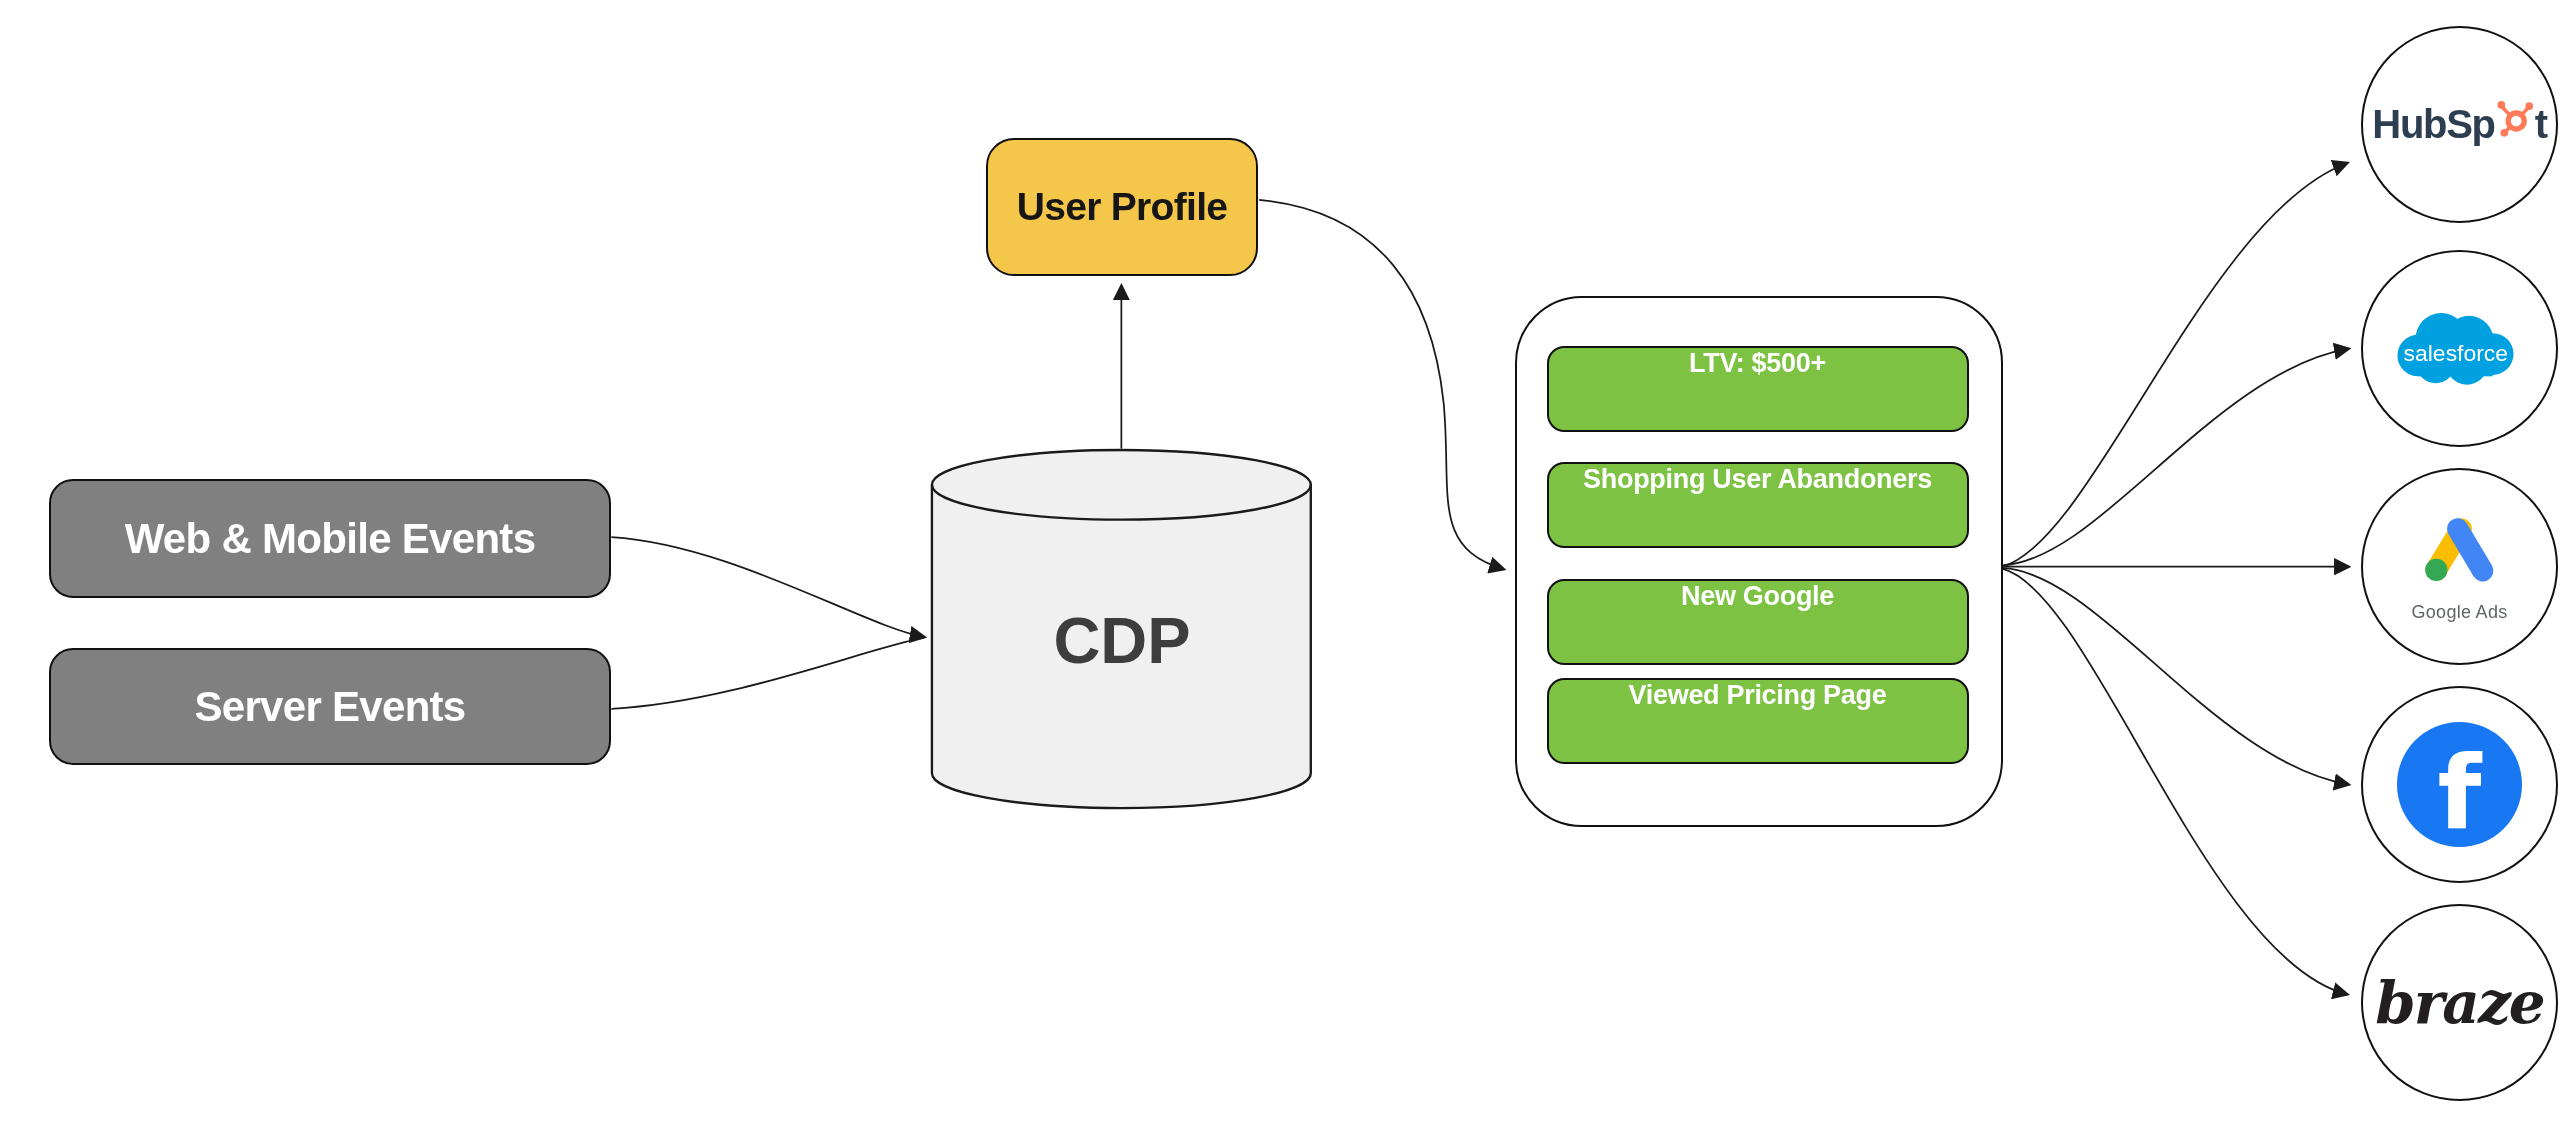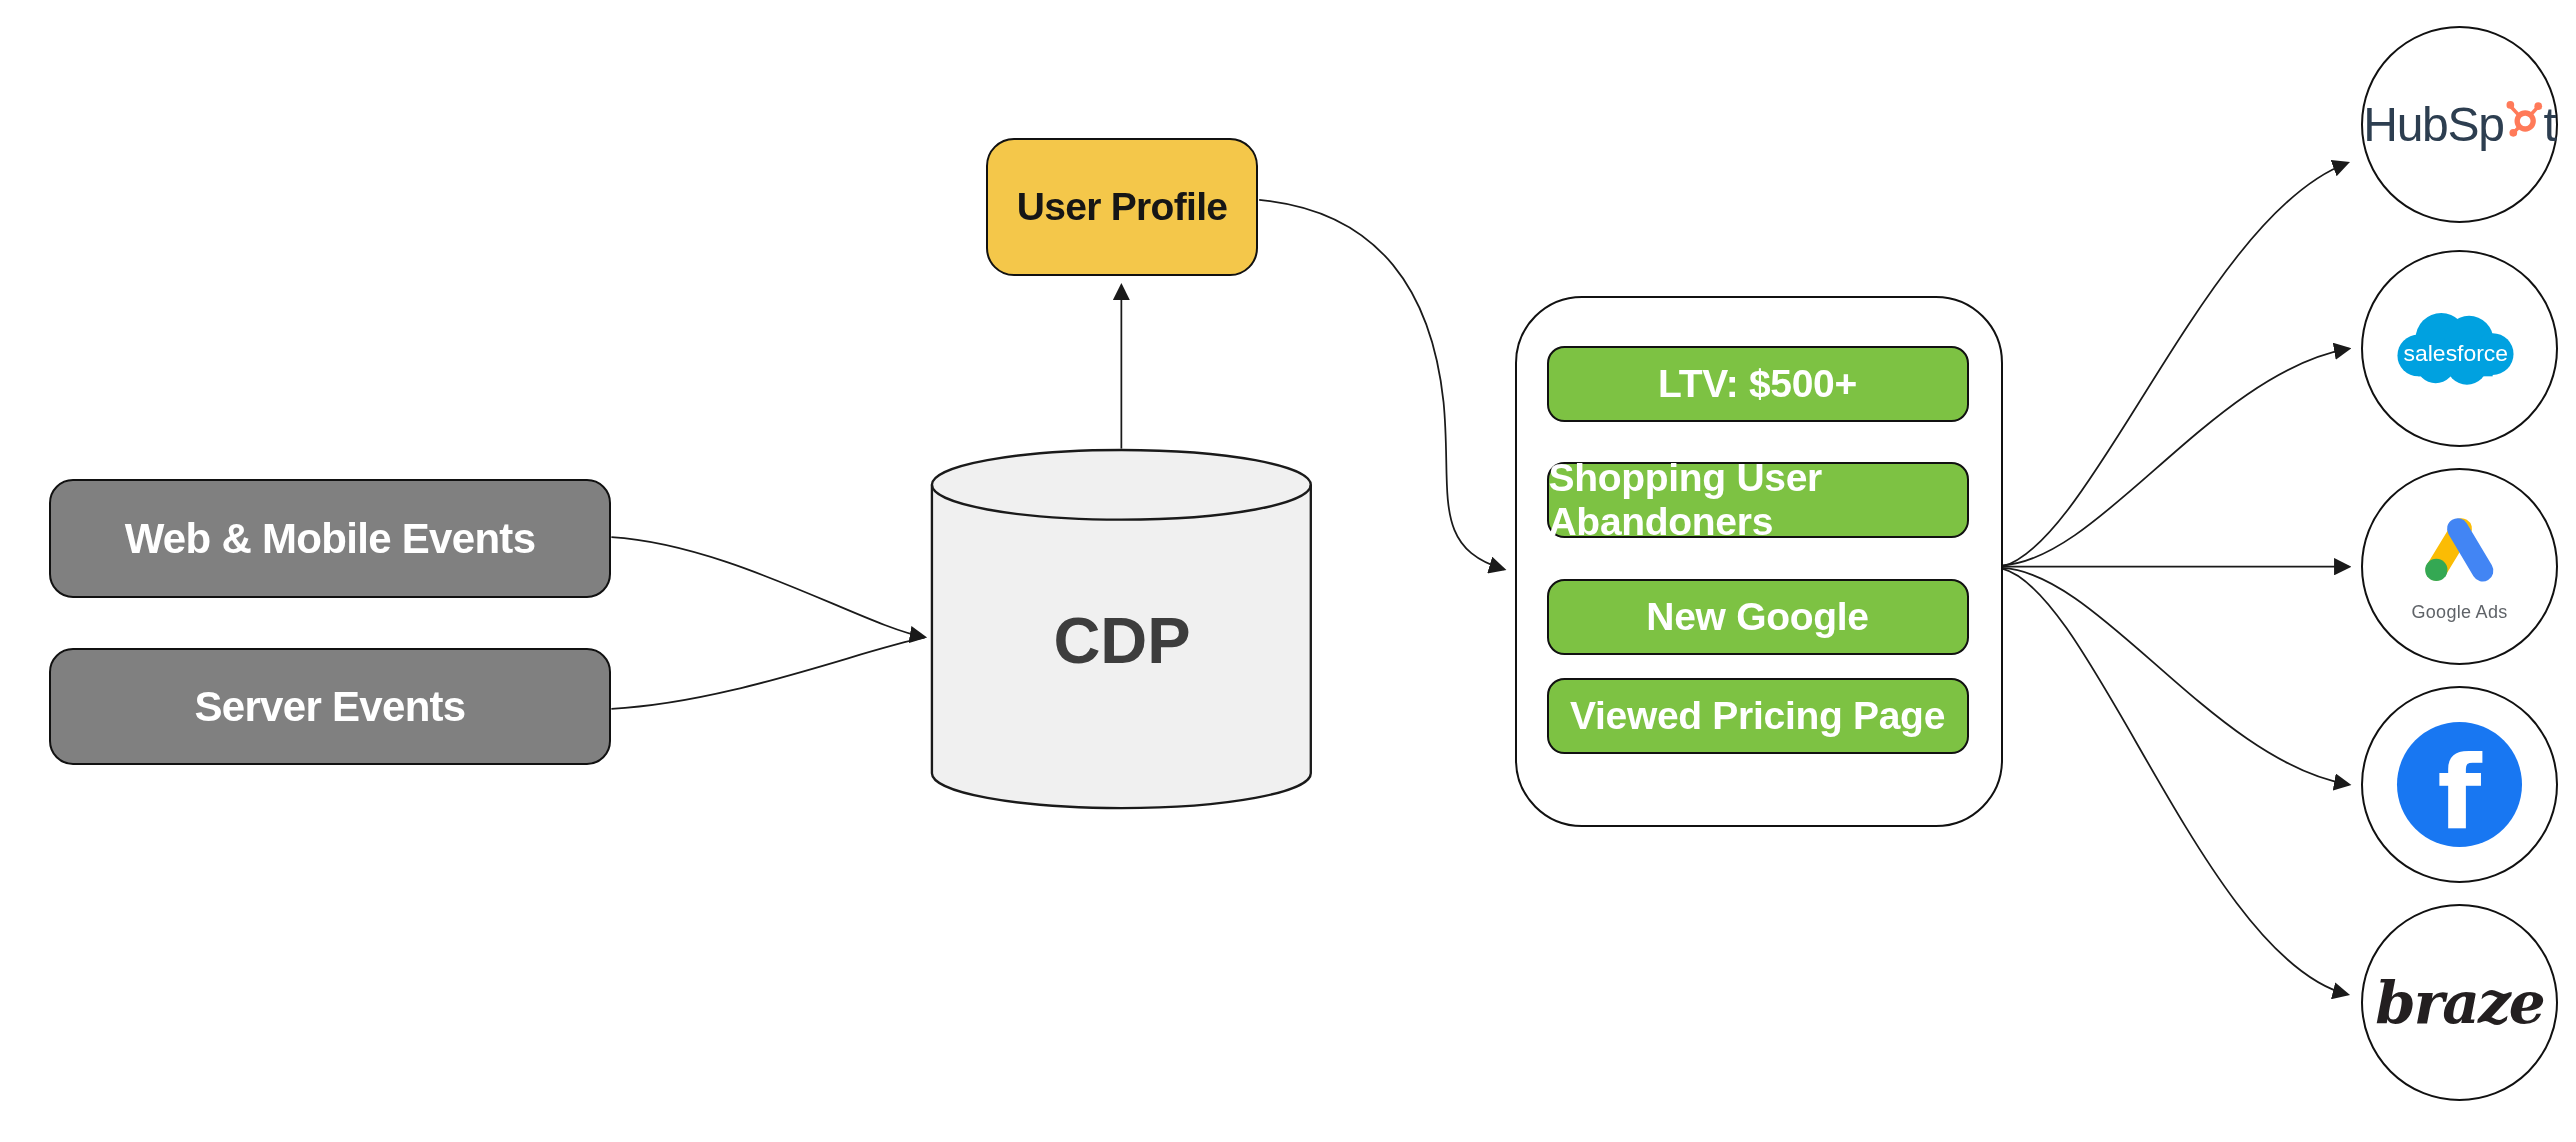--- a/index.html
+++ b/index.html
@@ -9,30 +9,30 @@
   .node{position:absolute;z-index:2;display:flex;align-items:center;justify-content:center;box-sizing:border-box;}
   .src-box{left:49px;width:562px;background:var(--source-gray,#808080);border:2.3px solid #111;
            border-radius:24px;color:#fff;font-weight:700;font-size:42px;letter-spacing:-0.7px;}
   #src-web{top:479px;height:119px;}
   #src-server{top:648px;height:117px;}
   .cdp-label{left:932px;top:599px;width:380px;height:83px;color:#3d3d3d;font-weight:700;font-size:65px;z-index:3;}
   .profile{left:986px;top:138px;width:272px;height:138px;background:var(--profile-yellow,#f4c74a);
            border:2.3px solid #111;border-radius:28px;color:#161616;font-weight:700;font-size:39px;letter-spacing:-0.7px;}
   .segbox{position:absolute;left:1515px;top:296px;width:488px;height:531px;background:#fff;
           border:2.3px solid #111;border-radius:67px;z-index:2;box-sizing:border-box;}
-  .seg-btn{position:absolute;left:29.5px;width:422px;height:76px;background:var(--segment-green,#7dc243);
-           border:2px solid #111;border-radius:17.4px;color:#fff;font-weight:700;font-size:39px;letter-spacing:-0.3px;
-           display:flex;align-items:center;justify-content:center;box-sizing:border-box;}
+  .seg-btn{position:absolute;left:29.5px;width:422px;height:86px;background:var(--segment-green,#7dc243);
+           border:2px solid #111;border-radius:17.4px;color:#fff;font-weight:700;font-size:27px;letter-spacing:-0.3px;
+           display:flex;justify-content:center;box-sizing:border-box;}
   #seg-0{top:48px;} #seg-1{top:164px;} #seg-2{top:281px;} #seg-3{top:380px;}
   .dest{left:2361px;width:197px;height:197px;border:2.3px solid #111;border-radius:50%;
         background:#fff;flex-direction:column;}
   #dest-hubspot{top:25.5px;} #dest-salesforce{top:250px;} #dest-google{top:468px;}
   #dest-facebook{top:686px;} #dest-braze{top:904px;align-items:center;}
   .hs-wordmark{display:flex;align-items:center;color:var(--hubspot-navy,#2d3e50);
-               font-weight:400;font-size:48px;letter-spacing:-1.3px;}
+               font-weight:700;font-size:40px;letter-spacing:-1.3px;}
   .sprocket{width:38px;height:40px;margin:-12px 0.7px 0 1.3px;}
   .fb-circle{width:125px;height:125px;border-radius:50%;background:var(--facebook-blue,#1877f2);
              display:flex;align-items:center;justify-content:center;overflow:hidden;}
   .fb-f{color:#fff;font-weight:700;font-size:101px;font-family:"DejaVu Sans",sans-serif;margin-top:17.4px;}
   .braze-mark{font-family:"DejaVu Serif","Liberation Serif",serif;font-style:italic;font-weight:700;
               font-size:58px;color:var(--braze-black,#231f20);letter-spacing:-2px;}
   .google-wrap{display:flex;flex-direction:column;align-items:center;}
   .google-caption{font-size:18px;color:var(--google-text-gray,#5f6368);margin-top:8px;letter-spacing:0.3px;}
   .sf-text{font-size:33px;fill:#ffffff;font-family:"Liberation Sans","DejaVu Sans",sans-serif;}
 </style>

